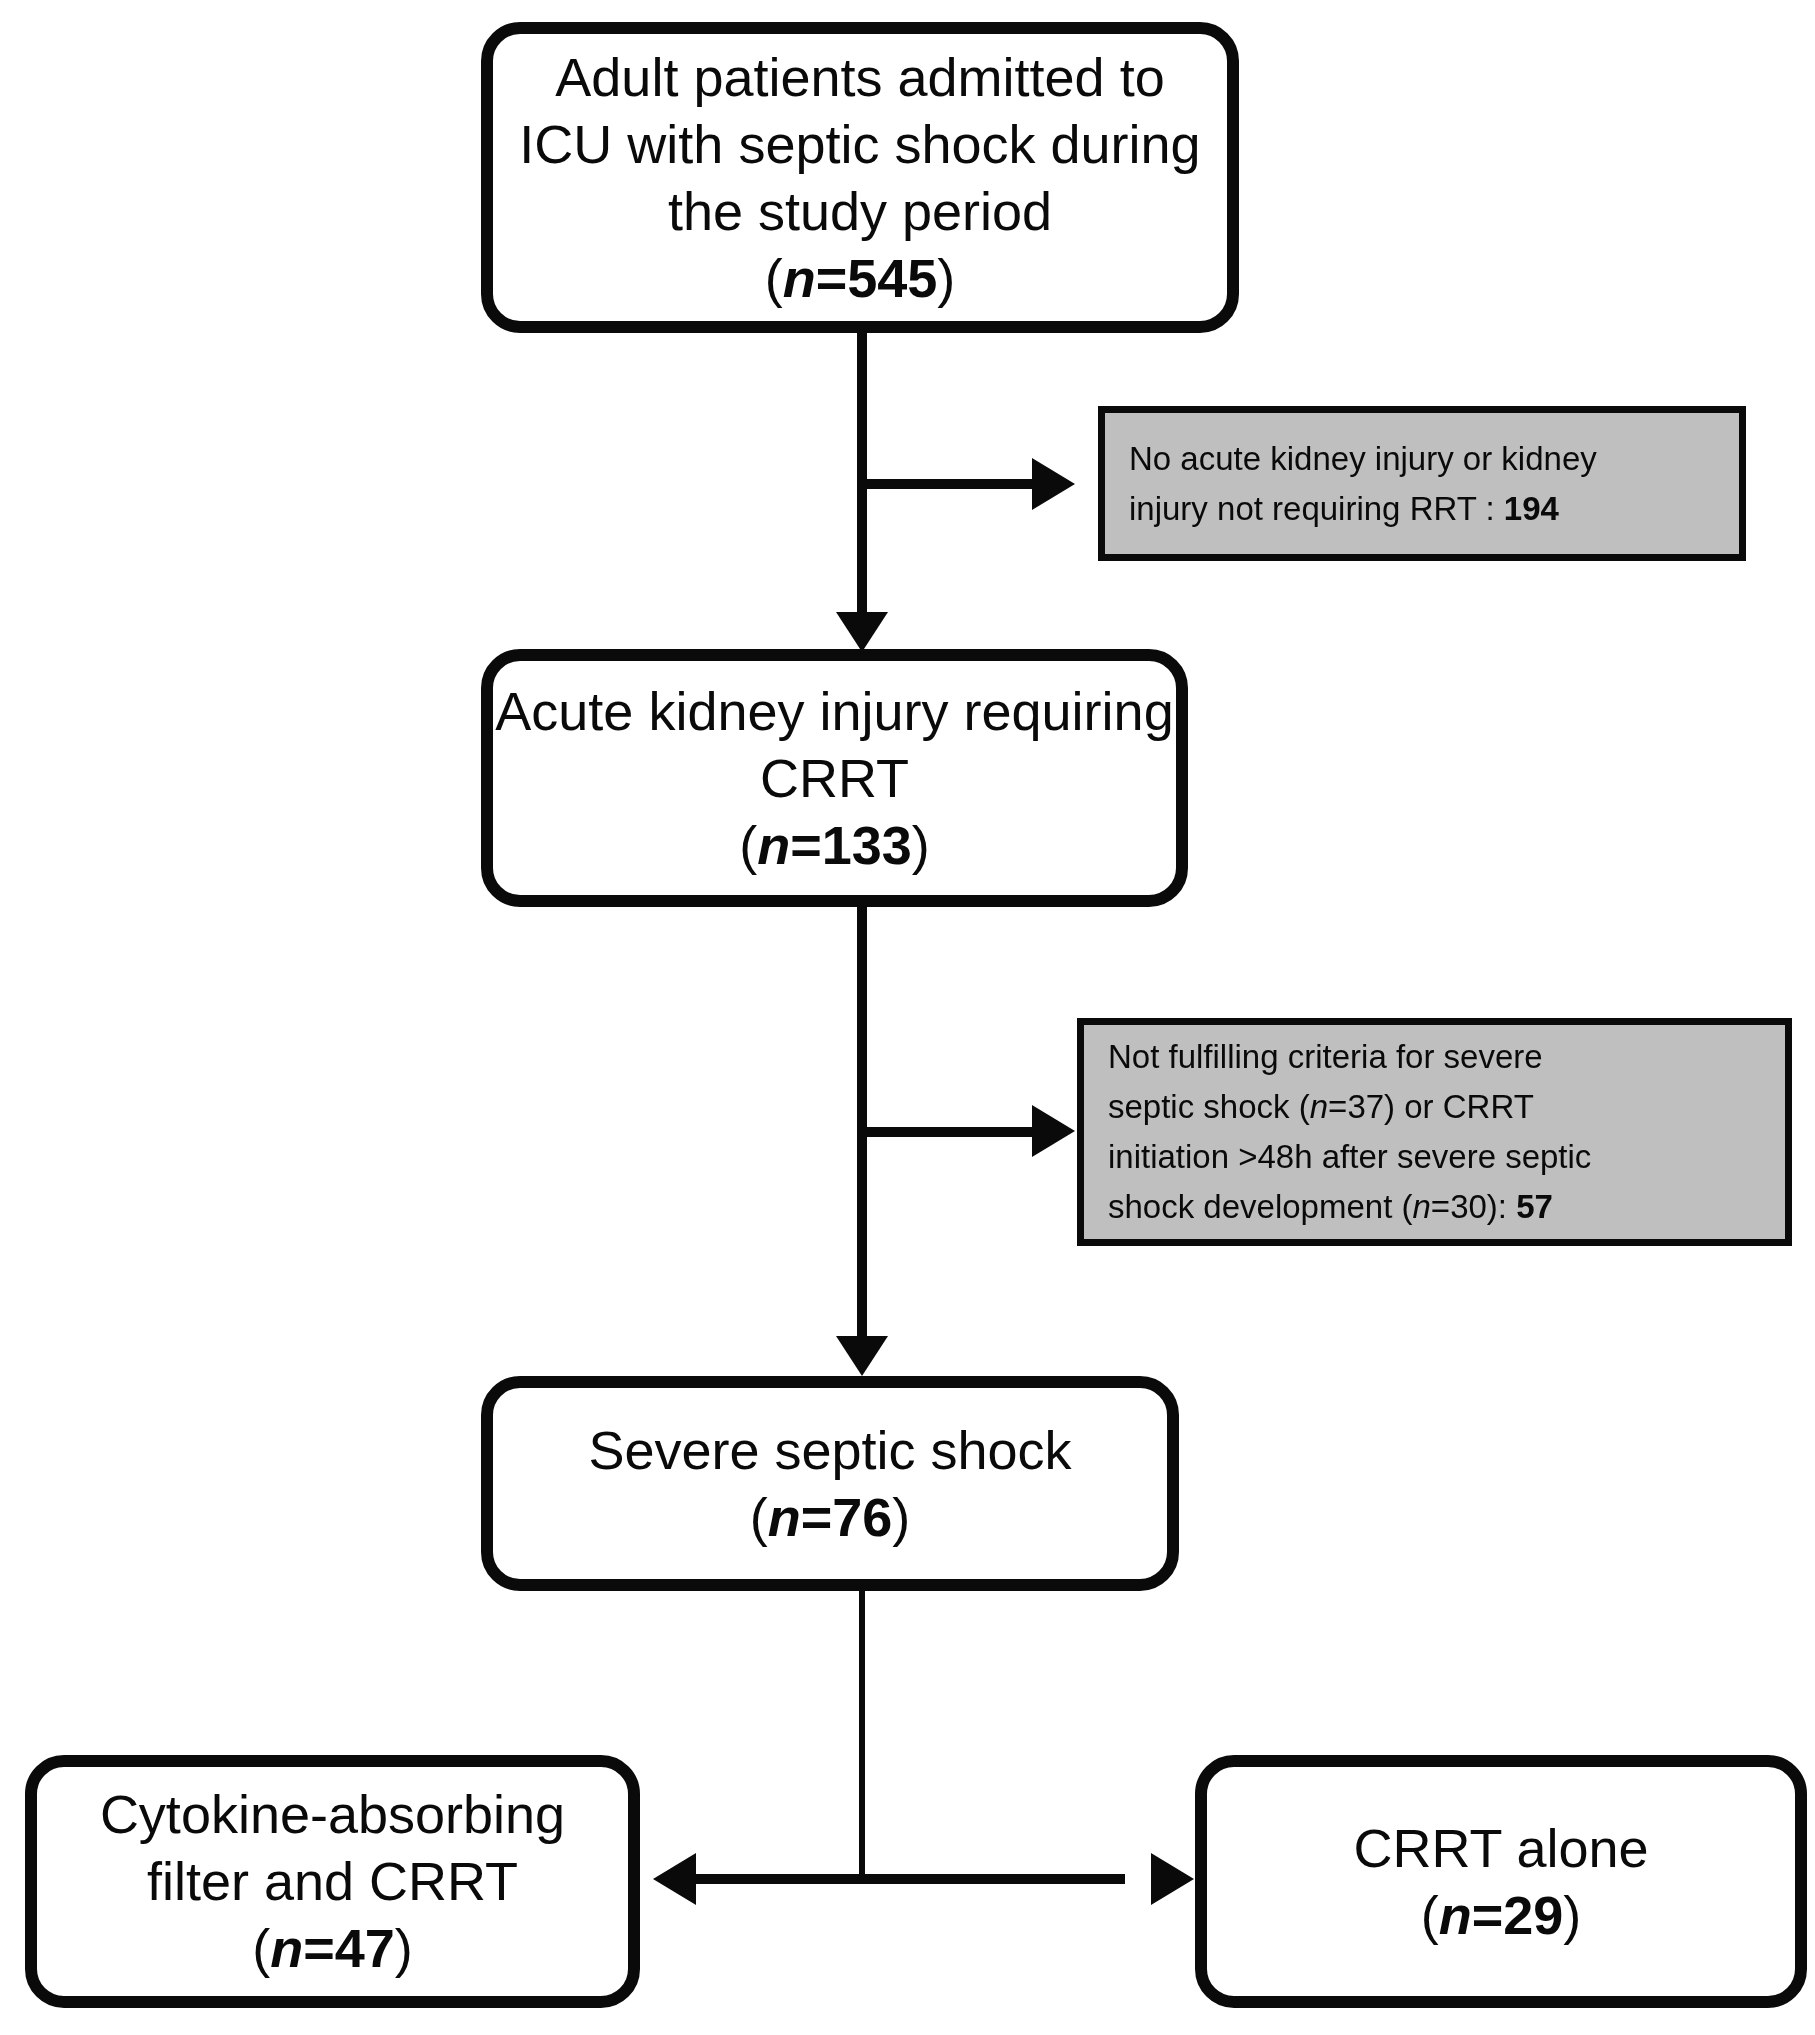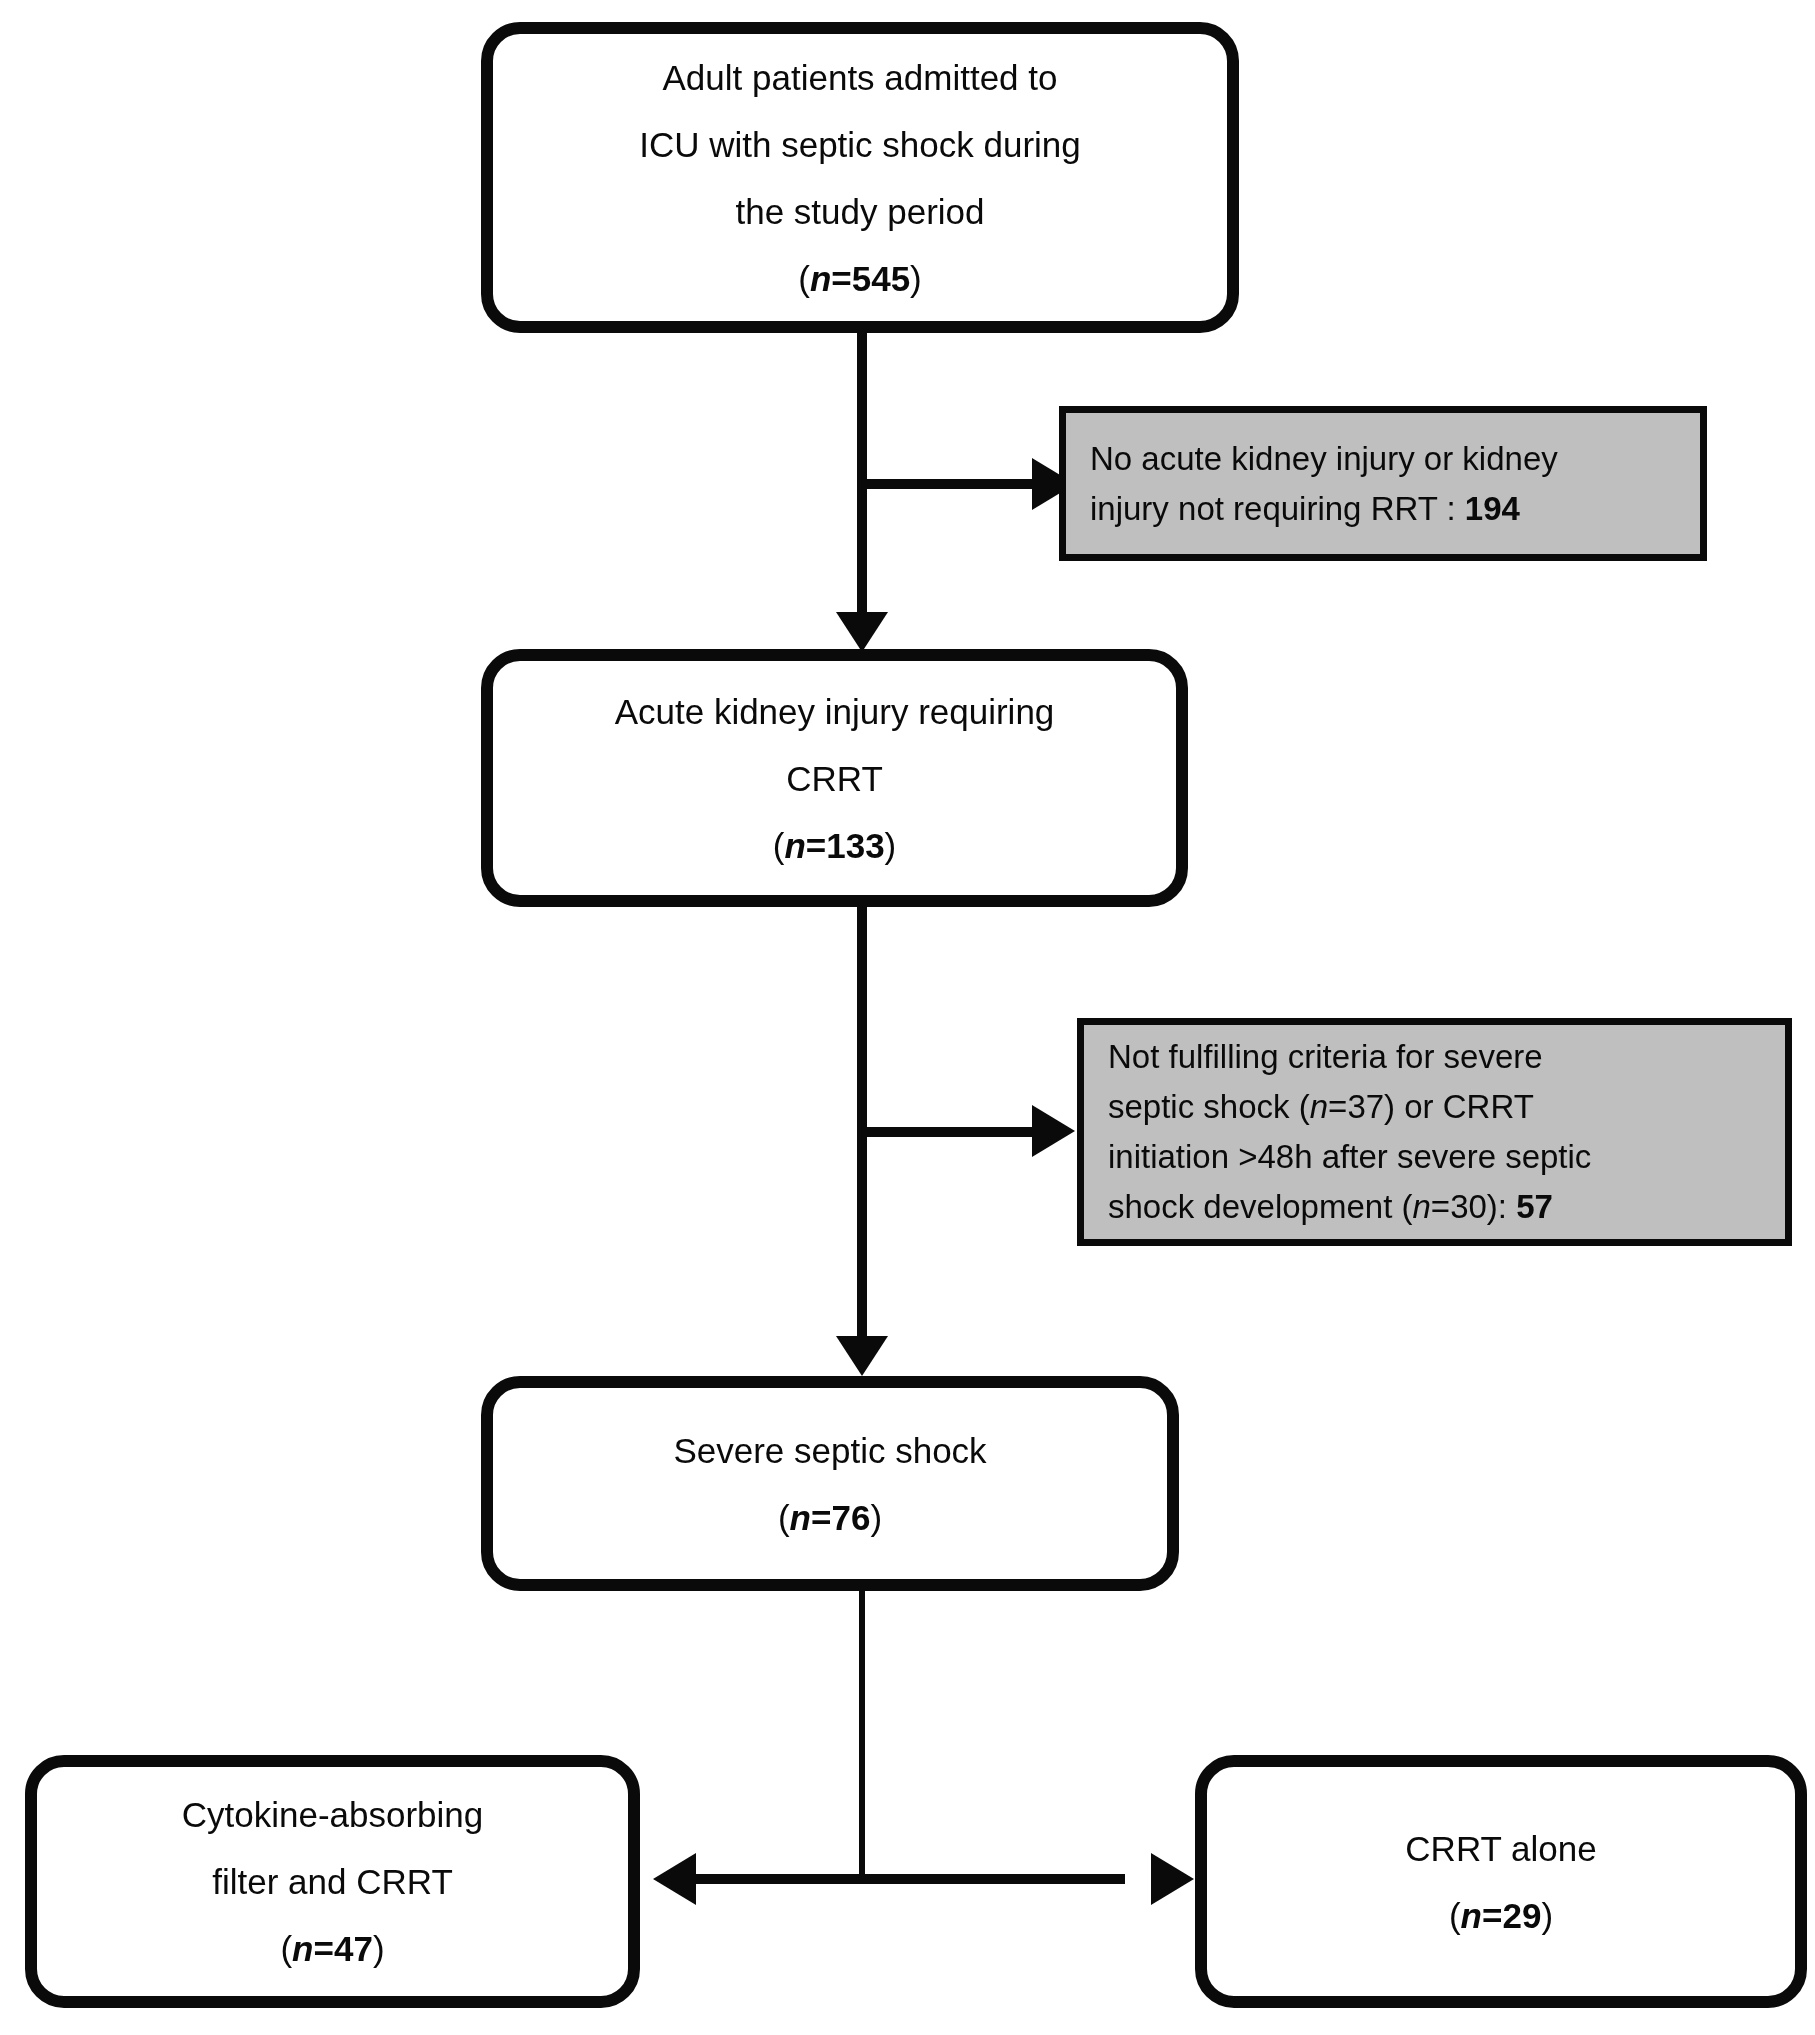--- a/index.html
+++ b/index.html
@@ -14,21 +14,21 @@
     position:absolute;
     box-sizing:border-box;
     display:flex;flex-direction:column;
     justify-content:center;align-items:center;
     text-align:center;
   }
   .main{
     background:#ffffff;
     border:12.6px solid #0a0a0a;
     border-radius:39px;
-    font-size:35px;
+    font-size:54px;
     line-height:67px;
   }
   .excl{
     background:#bfbfbf;
     border:7px solid #0a0a0a;
     font-size:33px;
     line-height:50px;
     align-items:flex-start;
     text-align:left;
     padding:0 17.6px 0 24px;
@@ -65,21 +65,21 @@
   <div class="tri arr-left" style="left:653px;top:1853px"></div>
   <div class="tri arr-right" style="left:1151px;top:1853px"></div>
 
   <div class="box main" style="left:481px;top:22px;width:758px;height:311px">
       <div class="tl"><span>Adult patients admitted to</span></div>
       <div class="tl"><span>ICU with septic shock during</span></div>
       <div class="tl"><span>the study period</span></div>
       <div class="tl"><span>(</span><span class="sb si">n</span><span class="sb">=545</span><span>)</span></div>
     </div>
 
-  <div class="box excl" style="left:1059px;top:406px;width:648px;height:155px">
+  <div class="box excl" style="left:1098px;top:406px;width:648px;height:155px">
       <div class="tl"><span>No acute kidney injury or kidney</span></div>
       <div class="tl"><span>injury not requiring RRT : </span><span class="sb">194</span></div>
     </div>
 
   <div class="box main" style="left:481px;top:649px;width:707px;height:258px">
       <div class="tl"><span>Acute kidney injury requiring</span></div>
       <div class="tl"><span>CRRT</span></div>
       <div class="tl"><span>(</span><span class="sb si">n</span><span class="sb">=133</span><span>)</span></div>
     </div>
 

